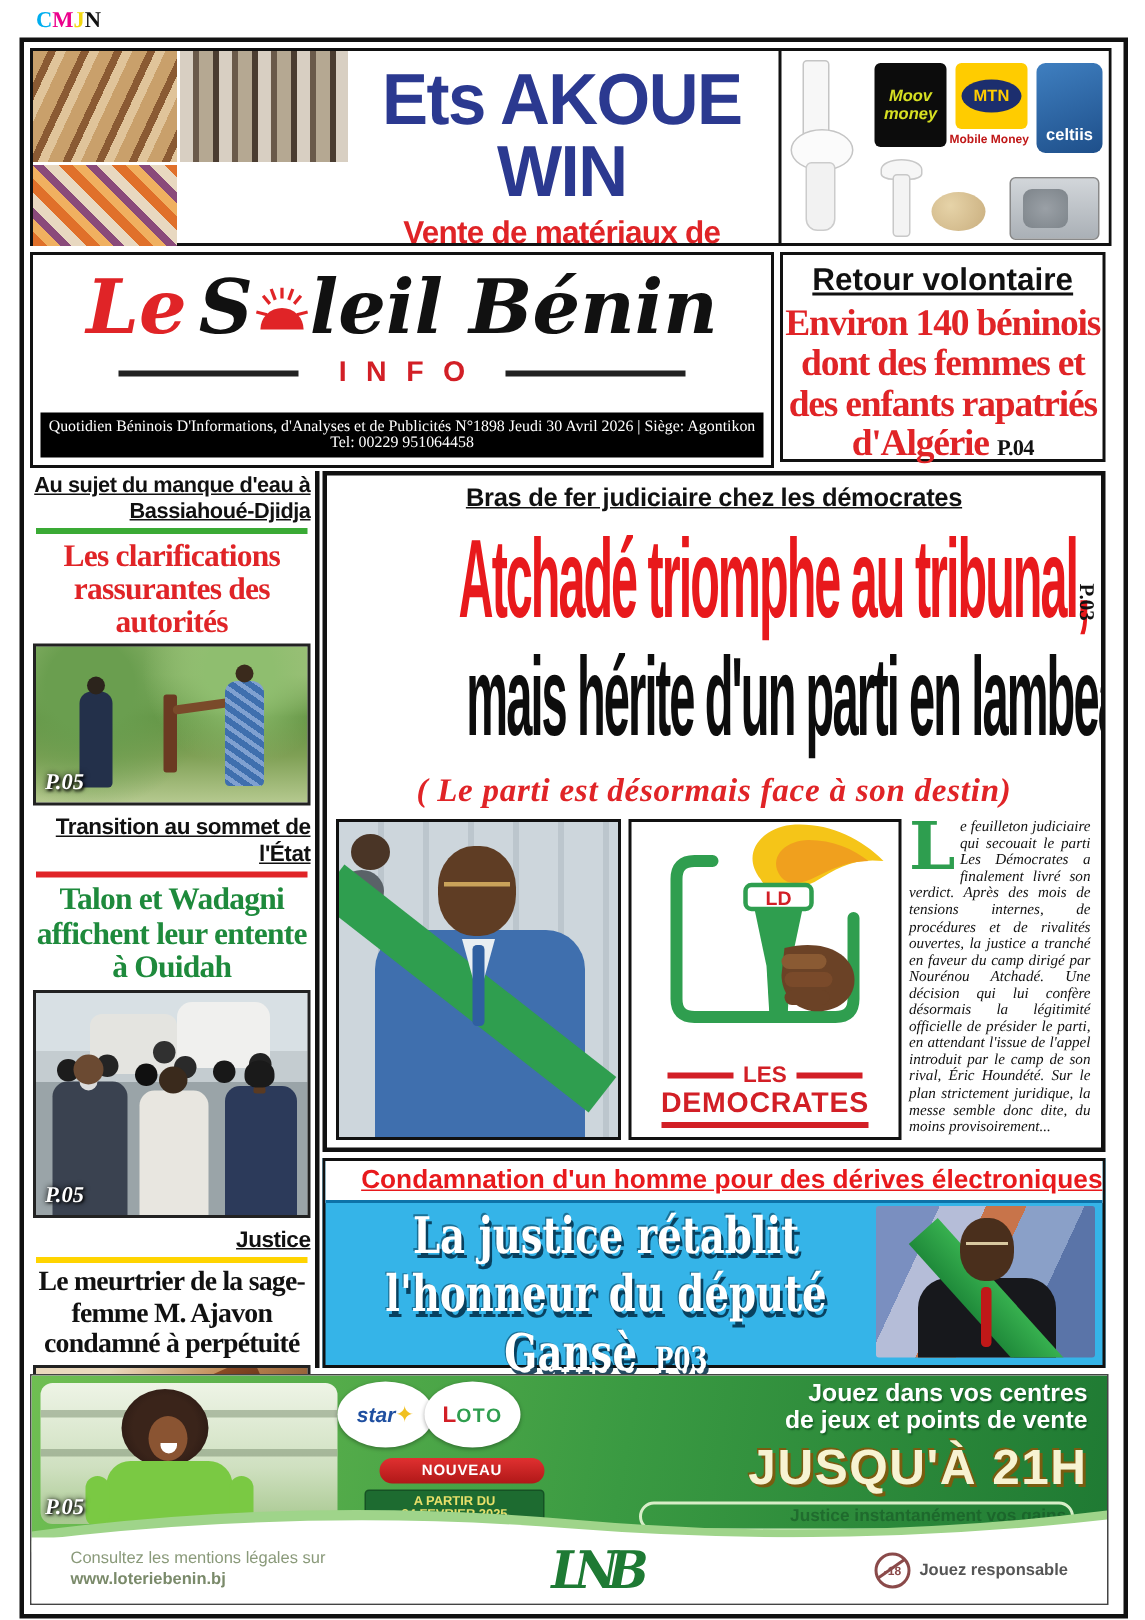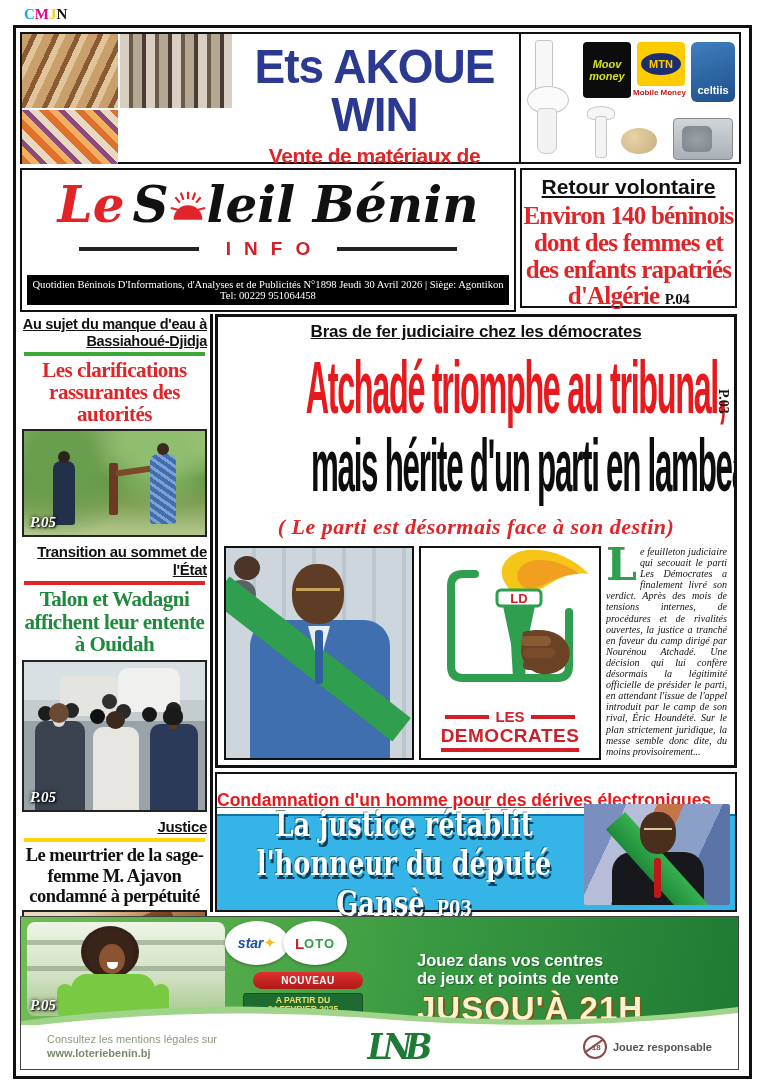--- a/index.html
+++ b/index.html
@@ -124,21 +124,21 @@
   .ldlogo{width:178px;border:2px solid #111;position:relative;background:#fff;flex:none;text-align:center;overflow:hidden;}
   .ld-name{position:absolute;bottom:6px;width:100%;}
   .ld-les{color:#d21f26;font-weight:800;font-size:15px;display:flex;align-items:center;justify-content:center;gap:6px;}
   .ld-les:before,.ld-les:after{content:"";width:44px;height:4px;background:#d21f26;}
   .ld-dem{color:#d21f26;font-weight:800;font-size:19px;letter-spacing:0.5px;border-bottom:4px solid #d21f26;display:inline-block;padding-bottom:1px;}
   .story-body{flex:1;font-family:"Liberation Serif",serif;font-style:italic;font-size:10.1px;line-height:1.1;text-align:justify;padding-right:2px;}
   .dropcap{float:left;color:#2e9e4f;font-size:44px;line-height:0.85;font-weight:bold;font-style:normal;padding-right:3px;font-family:"DejaVu Serif",serif;}
 
   
   .ganse{position:absolute;left:199px;top:744px;width:522px;height:140px;border:2px solid #111;box-sizing:border-box;background:#35b4e8;}
-  .g-kicker{background:#fff;color:#e8191c;font-weight:800;font-size:17.5px;text-align:left;text-decoration:underline;padding:16px 0 3px;border-bottom:2px solid #0d72a8;}
+  .g-kicker{background:#fff;color:#e8191c;font-weight:800;font-size:17.5px;text-align:right;text-decoration:underline;padding:2px 0 3px;border-bottom:2px solid #0d72a8;}
   .g-head{position:absolute;left:4px;top:32px;width:366px;text-align:center;color:#fff;font-family:"DejaVu Serif",serif;font-weight:bold;
           font-size:30px;line-height:1.16;transform:scale(0.86,1.12);transform-origin:center top;
           text-shadow:2px 3px 0 rgba(0,45,70,.85),-1px -1px 0 rgba(0,45,70,.5);}
   .g-page{display:inline-block;margin-left:14px;font-size:19px;}
   .g-photo{position:absolute;right:5px;top:30px;bottom:5px;width:146px;overflow:hidden;border-radius:2px;
            background:linear-gradient(115deg,#7a8fc0 0 22%,#b5bdd8 22% 38%,#c8744a 38% 52%,#8aa0c8 52% 72%,#5a74a8 72%);}
   .g-face{position:absolute;left:56px;top:8px;width:36px;height:42px;border-radius:46%;background:#4a2f1c;}
   .g-glass{position:absolute;left:60px;top:24px;width:28px;height:7px;border-top:2px solid #d8c8a0;}
   .g-suit{position:absolute;left:28px;top:48px;width:92px;height:70px;background:#17181c;border-radius:20px 20px 0 0;}
   .g-tie{position:absolute;left:70px;top:54px;width:7px;height:40px;background:#c01818;border-radius:3px;}
@@ -160,21 +160,21 @@
   .oval{width:64px;height:44px;background:#fff;border-radius:50%;display:flex;align-items:center;justify-content:center;box-shadow:0 1px 3px rgba(0,0,0,.35);}
   .oval+.oval{margin-left:-6px;}
   .star-txt{color:#1f4fa0;font-weight:800;font-style:italic;font-size:14px;}
   .star-glyph{color:#f0c020;font-size:15px;}
   .loto-l{color:#d21f26;font-weight:900;font-size:15px;}
   .loto-rest{color:#2f9e4f;font-weight:900;font-size:13px;letter-spacing:1px;}
   .ribbon{position:absolute;left:232px;top:55px;width:110px;height:17px;background:linear-gradient(#e03030,#b01818);border-radius:9px;
           color:#fff;font-weight:800;font-size:10px;display:flex;align-items:center;justify-content:center;letter-spacing:0.5px;}
   .datebox{position:absolute;left:222px;top:76px;width:120px;height:27px;background:#1d6b30;border:1px solid #155224;border-radius:3px;
            color:#e8e06a;font-weight:800;font-size:8.6px;text-align:center;line-height:1.1;padding-top:2px;box-sizing:border-box;}
-  .play-zone{position:absolute;left:396px;top:3px;width:308px;text-align:left;margin-top:31px;}
+  .play-zone{position:absolute;left:396px;top:3px;width:308px;text-align:right;}
   .play-line{color:#fff;font-weight:800;font-size:16.5px;line-height:1.12;text-shadow:1px 1px 1px rgba(0,60,20,.5);}
   .big21{color:#f7f3d2;font-weight:800;font-size:33px;letter-spacing:1px;margin-top:2px;
          text-shadow:2px 2px 0 #7a5c10,-1px -1px 0 #7a5c10;}
   .ban-btn{margin:4px auto 0;width:286px;border:2px solid #d8edc8;border-radius:13px;color:rgba(20,80,35,.55);
            font-weight:700;font-size:11.5px;padding:2px 0;}
   .ban-strip{position:absolute;left:0;right:0;bottom:0;height:44px;background:#fff;display:flex;align-items:center;justify-content:space-between;padding:0 26px;box-sizing:border-box;}
   .legal{color:#8a9a7a;font-size:11px;line-height:1.25;}
   .legal b{color:#7a8a6a;}
   .lnb{font-family:"DejaVu Serif",serif;font-weight:bold;font-style:italic;color:#1e7a34;font-size:32px;letter-spacing:-7px;transform:scaleY(1.08);padding-right:7px;}
   .resp{display:flex;align-items:center;gap:6px;color:#555;font-weight:700;font-size:11px;}

